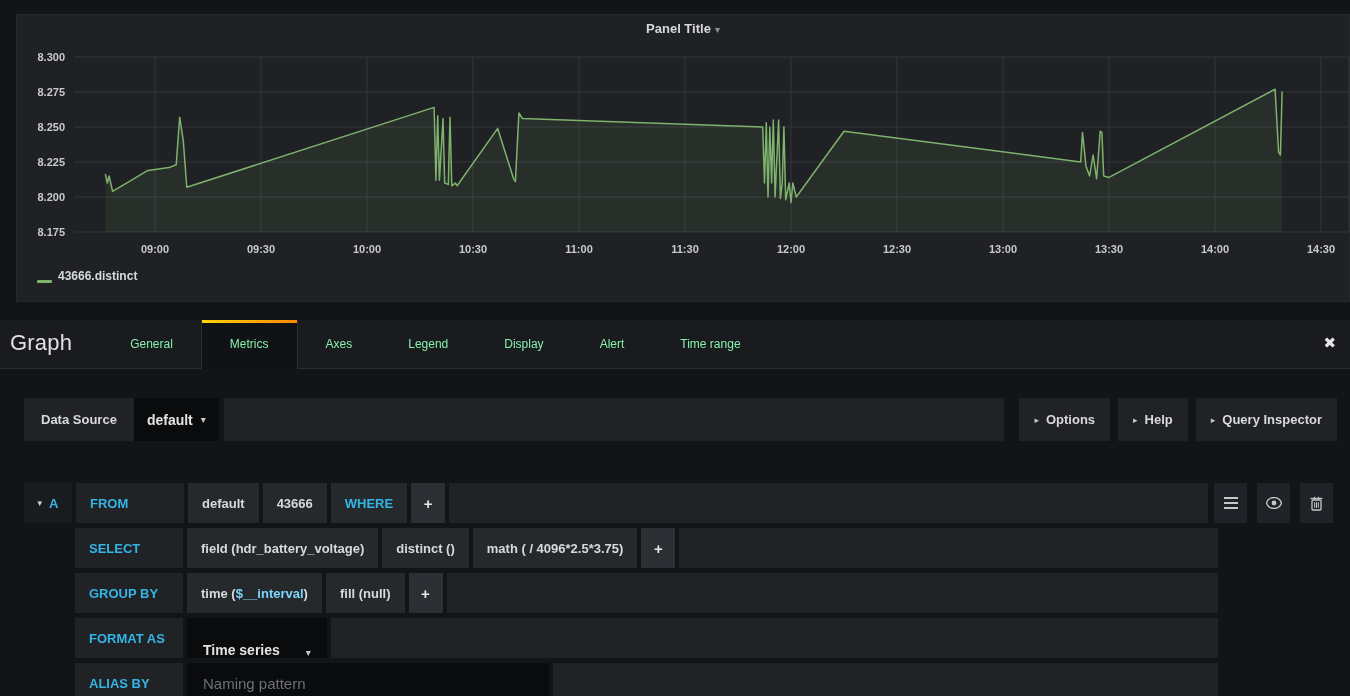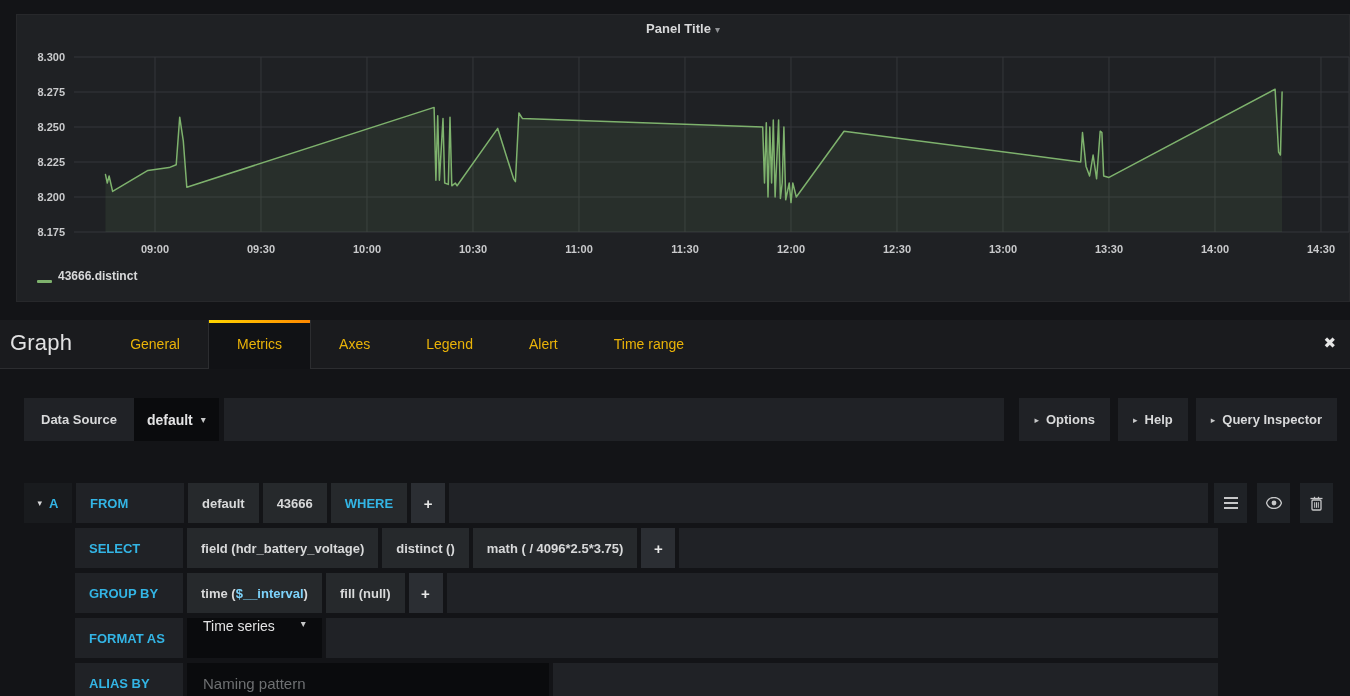--- a/index.html
+++ b/index.html
@@ -31,21 +31,21 @@
     position:absolute; left:0; top:320px; width:1350px; height:49px;
     background:#1a1b1e; border-bottom:1px solid #2c2d30;
     display:flex; align-items:stretch;
   }
   .editor-heading {
     font-size:22px; font-weight:400; color:#e2e2e3;
     padding:10px 30px 0 10px; letter-spacing:.2px;
   }
   .tab {
     position:relative; display:flex; align-items:center;
-    padding:0 28px; font-size:14px; color:#eab308; cursor:pointer;
+    padding:0 28px; font-size:12px; color:#86efac; cursor:pointer;
   }
   .tab.active {
     background:#111215; border-left:1px solid #2c2d30; border-right:1px solid #2c2d30;
     margin-bottom:-1px; padding-bottom:1px;
   }
   .tab.active::before {
     content:""; position:absolute; left:0; top:0; width:100%; height:3px;
     background:linear-gradient(to right,#ffd500,#ff8800);
   }
   .close-x {
@@ -83,22 +83,22 @@
   .qval   { background:#26292c; padding:0 14px; color:#d8d9da; cursor:pointer; }
   .qval.blue { color:#33b5e5; }
   .qval .tvar { color:#7dd3fc; }
   .qplus  { background:#2b2e33; width:34px; justify-content:center; color:#e8e8e8; font-size:15px; cursor:pointer; }
   .qfill  { background:#202226; flex:1; margin-right:0; }
   .qicon  { background:#1f2226; width:33px; justify-content:center; margin-left:6px; cursor:pointer; color:#c6c7c8; }
   .qicon svg { display:block; }
   .burger { display:flex; flex-direction:column; gap:3px; }
   .burger span { display:block; width:14px; height:2px; background:#c6c7c8; }
   .qselect {
-    background:#0a0b0d; display:flex; align-items:flex-start; gap:26px;
-    padding:0 16px; margin-right:4px; font-size:14px; font-weight:400; color:#e3e3e4; cursor:pointer;
+    background:#0a0b0d; display:flex; align-items:flex-end; gap:26px;
+    padding:0 16px; margin-right:4px; font-size:14px; font-weight:700; color:#e3e3e4; cursor:pointer;
   }
   .qselect .caret { font-size:10px; color:#c7c8c9; }
   .qinput {
     background:#0a0b0d; border:none; outline:none; width:362px; margin-right:4px;
     padding:0 16px; font-size:15px; color:#d8d9da;
     font-family:"Liberation Sans","DejaVu Sans",sans-serif;
   }
   .qinput::placeholder { color:#6e7072; }
 </style>
 </head>
@@ -154,20 +154,21 @@
     <span class="legend-label">43666.distinct</span>
   </div>
 </div>
 
 <div class="tabbar">
   <div class="editor-heading">Graph</div>
   <div class="tab">General</div>
   <div class="tab active">Metrics</div>
   <div class="tab">Axes</div>
   <div class="tab">Legend</div>
+  <div class="tab">Display</div>
   <div class="tab">Alert</div>
   <div class="tab">Time range</div>
 </div>
 <div class="close-x">✖</div>
 
 <div class="ds-row">
   <div class="ds-label">Data Source</div>
   <div class="ds-select">
     <span>default</span>
     <span class="caret">▾</span>

